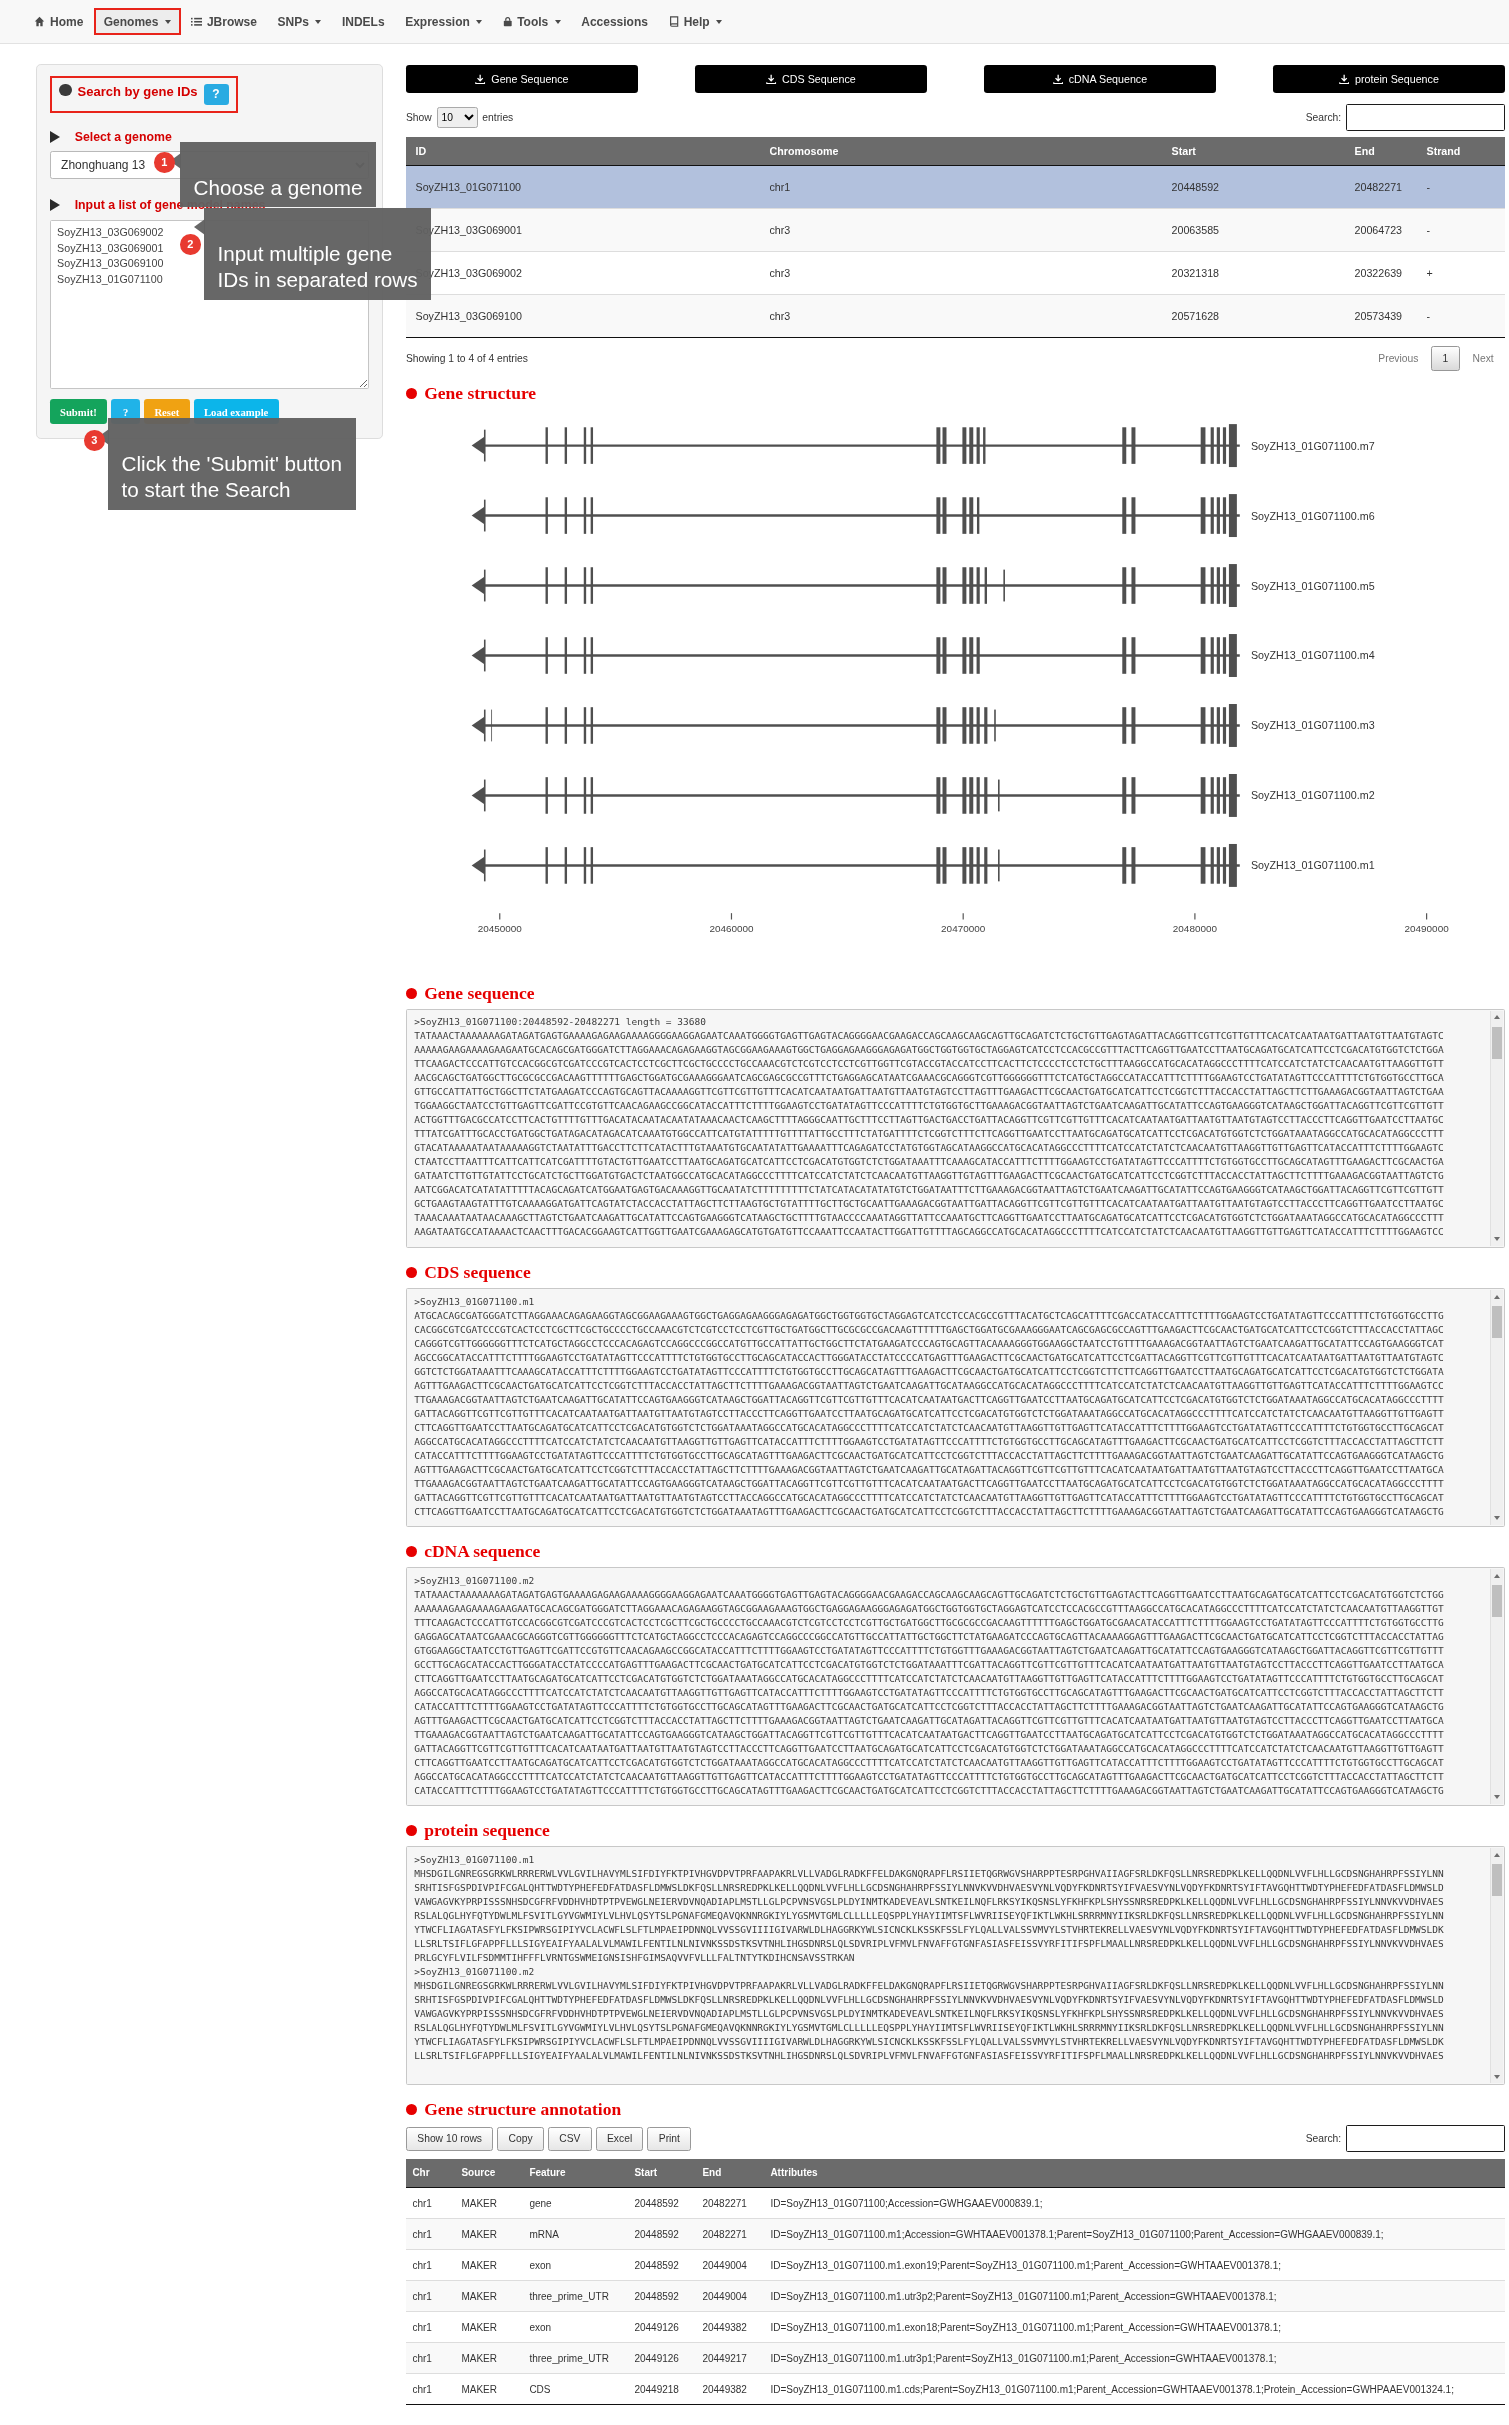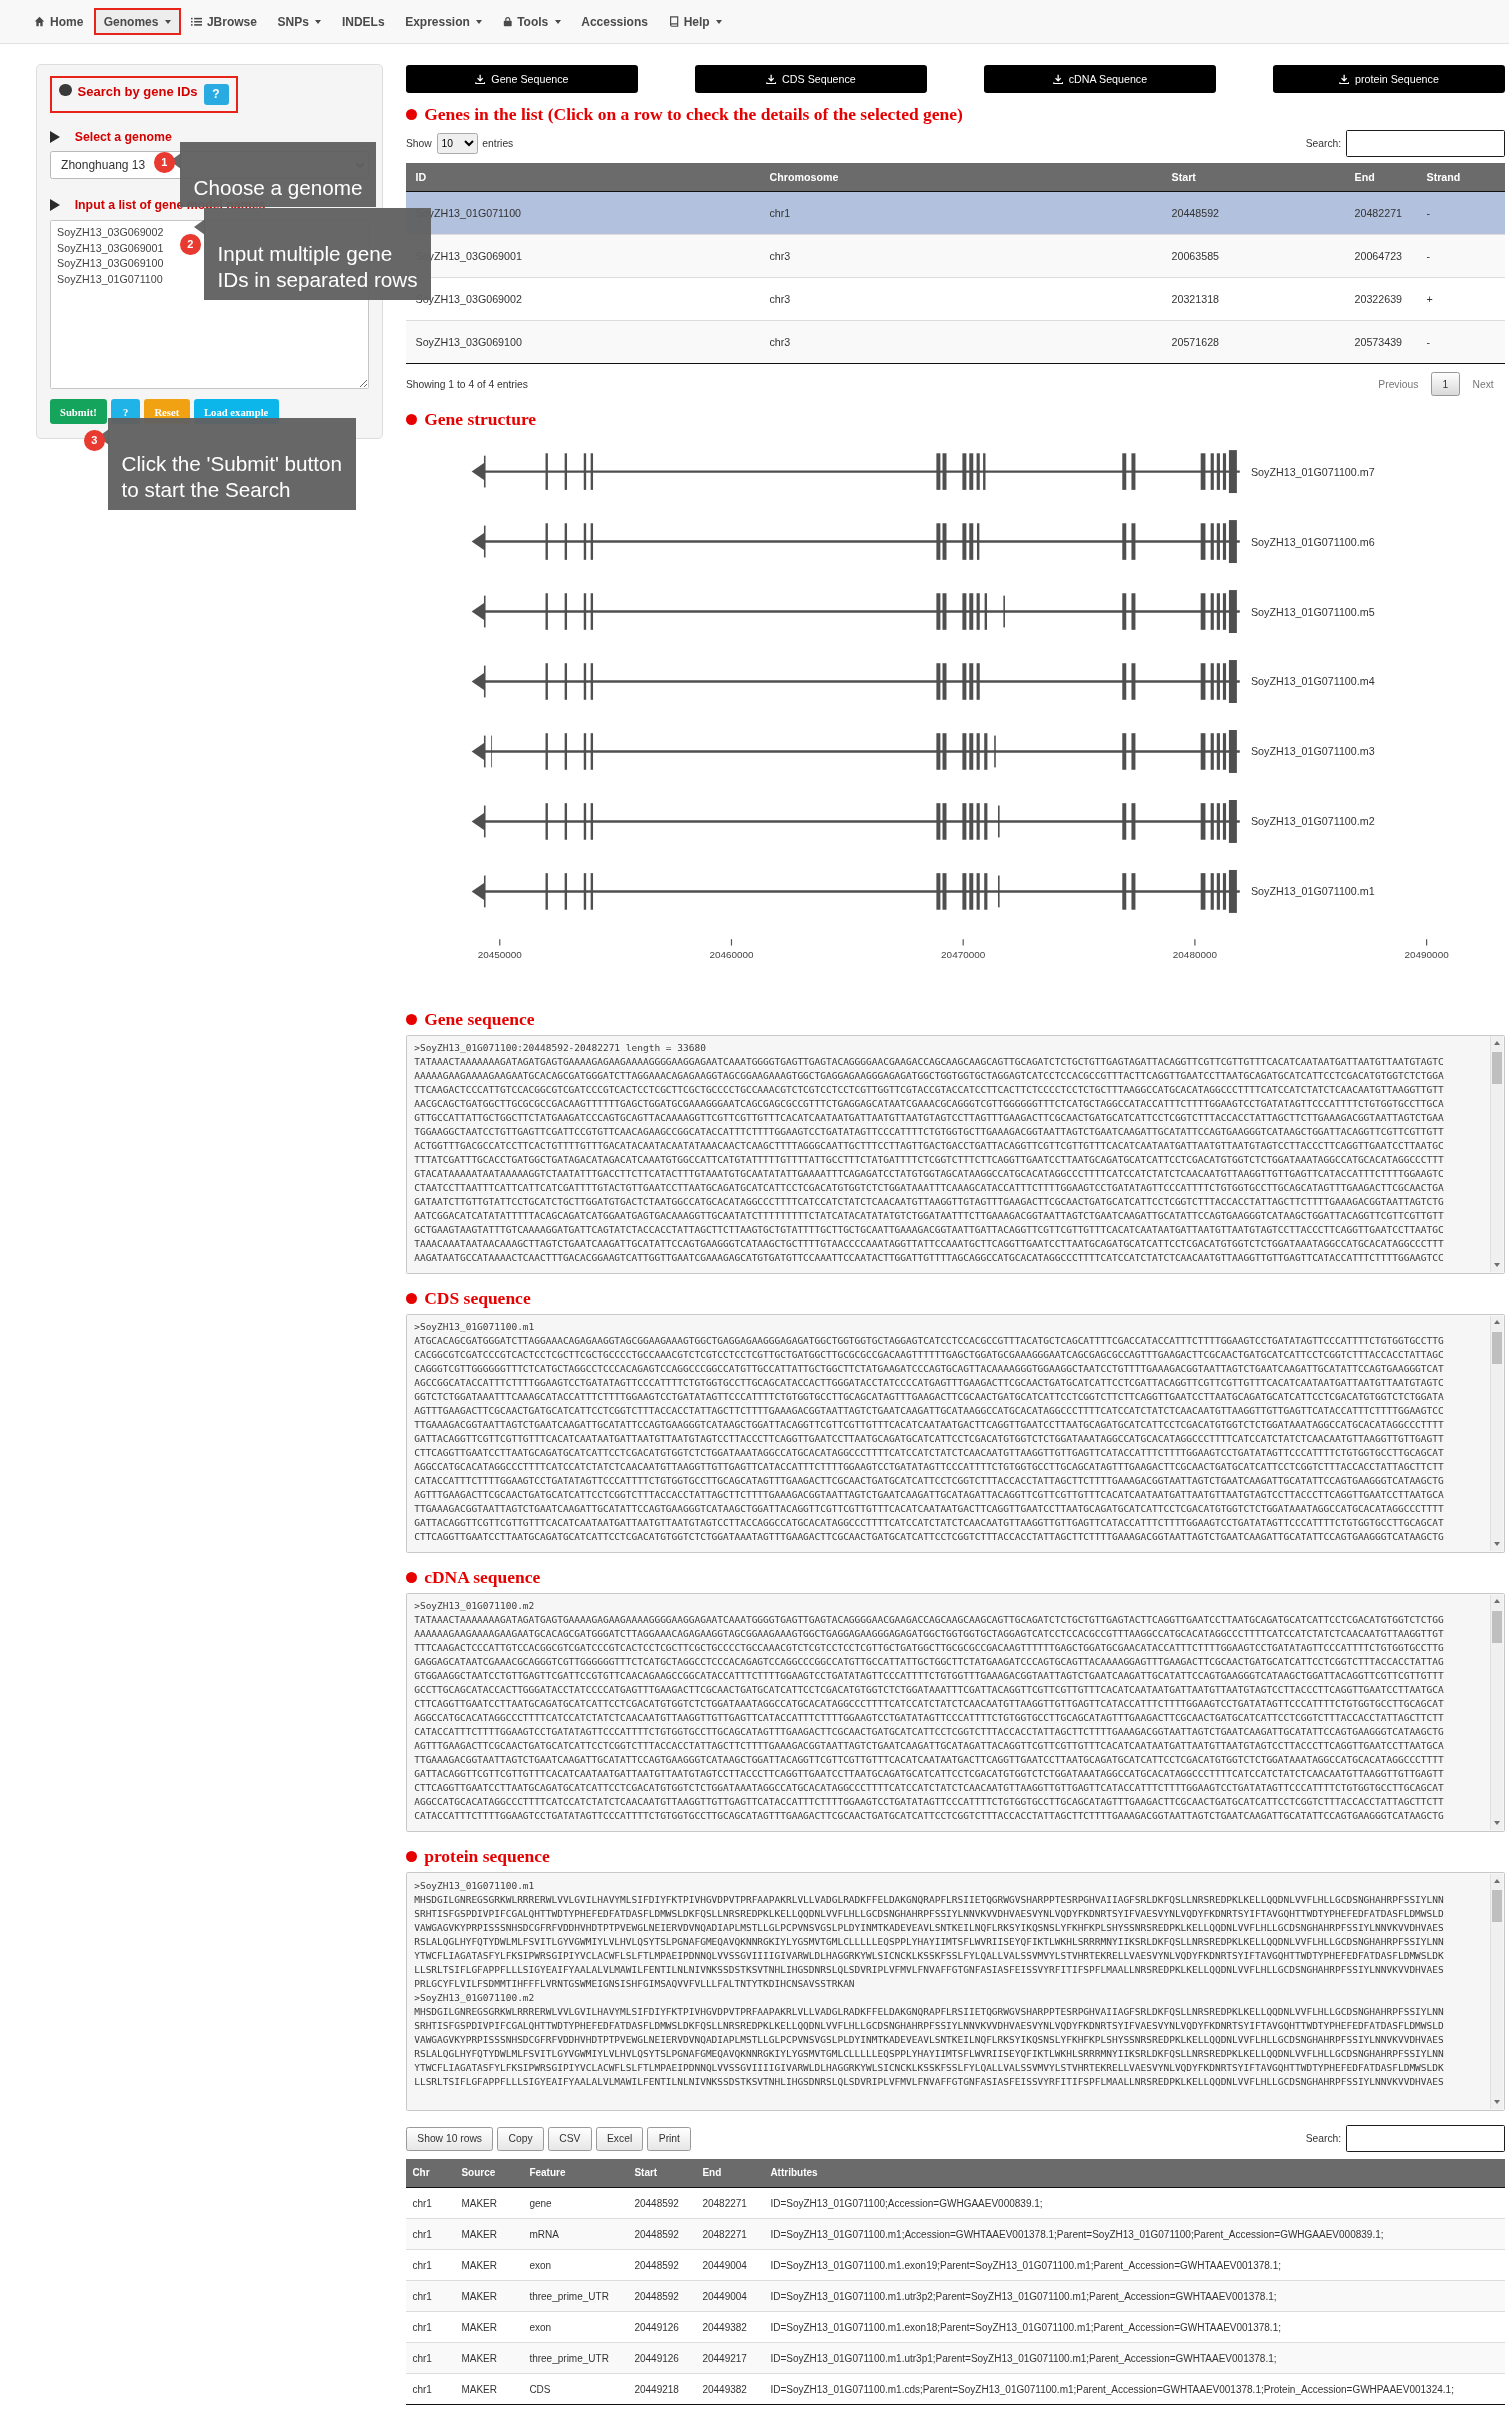--- a/index.html
+++ b/index.html
@@ -243,24 +243,20 @@
         <span style="display: inline-flex;">
           <svg width="10.3" height="10.3" viewBox="0 0 13 13">
             <path d="M6.5 1v7M3.2 5.2l3.3 3.3 3.3-3.3" stroke="#fff" stroke-width="1.6" fill="none"></path>
             <path d="M1 10.5v1.5h11v-1.5" stroke="#fff" stroke-width="1.4" fill="none"></path>
           </svg>
         </span>
         <span>protein Sequence</span>
       </button>
     </div>
 
-  <div class="sec-h">
-    <span class="dot-red"></span>
-    <span>Genes in the list (Click on a row to check the details of the selected gene)</span>
-  </div>
 
   <div class="dt-controls">
     <div class="dt-left">
       <span>Show</span>
       <select class="len-select">
         <option>10</option>
       </select>
       <span>entries</span>
     </div>
     <div class="search-wrap">
@@ -583,20 +579,24 @@
 PRLGCYFLVILFSDMMTIHFFFLVRNTGSWMEIGNSISHFGIMSAQVVFVLLLFALTNTYTKDIHCNSAVSSTRKAN
 &gt;SoyZH13_01G071100.m2
 MHSDGILGNREGSGRKWLRRRERWLVVLGVILHAVYMLSIFDIYFKTPIVHGVDPVTPRFAAPAKRLVLLVADGLRADKFFELDAKGNQRAPFLRSIIETQGRWGVSHARPPTESRPGHVAIIAGFSRLDKFQSLLNRSREDPKLKELLQQDNLVVFLHLLGCDSNGHAHRPFSSIYLNN
 SRHTISFGSPDIVPIFCGALQHTTWDTYPHEFEDFATDASFLDMWSLDKFQSLLNRSREDPKLKELLQQDNLVVFLHLLGCDSNGHAHRPFSSIYLNNVKVVDHVAESVYNLVQDYFKDNRTSYIFVAESVYNLVQDYFKDNRTSYIFTAVGQHTTWDTYPHEFEDFATDASFLDMWSLD
 VAWGAGVKYPRPISSSNHSDCGFRFVDDHVHDTPTPVEWGLNEIERVDVNQADIAPLMSTLLGLPCPVNSVGSLPLDYINMTKADEVEAVLSNTKEILNQFLRKSYIKQSNSLYFKHFKPLSHYSSNRSREDPKLKELLQQDNLVVFLHLLGCDSNGHAHRPFSSIYLNNVKVVDHVAES
 RSLALQGLHYFQTYDWLMLFSVITLGYVGWMIYLVLHVLQSYTSLPGNAFGMEQAVQKNNRGKIYLYGSMVTGMLCLLLLLEQSPPLYHAYIIMTSFLWVRIISEYQFIKTLWKHLSRRRMNYIIKSRLDKFQSLLNRSREDPKLKELLQQDNLVVFLHLLGCDSNGHAHRPFSSIYLNN
 YTWCFLIAGATASFYLFKSIPWRSGIPIYVCLACWFLSLFTLMPAEIPDNNQLVVSSGVIIIIGIVARWLDLHAGGRKYWLSICNCKLKSSKFSSLFYLQALLVALSSVMVYLSTVHRTEKRELLVAESVYNLVQDYFKDNRTSYIFTAVGQHTTWDTYPHEFEDFATDASFLDMWSLDK
 LLSRLTSIFLGFAPPFLLLSIGYEAIFYAALALVLMAWILFENTILNLNIVNKSSDSTKSVTNHLIHGSDNRSLQLSDVRIPLVFMVLFNVAFFGTGNFASIASFEISSVYRFITIFSPFLMAALLNRSREDPKLKELLQQDNLVVFLHLLGCDSNGHAHRPFSSIYLNNVKVVDHVAES<div class="sbar"><span class="up"></span><span class="thumb"></span><span class="dn"></span></div></div>
     </div>
 
+  <div class="sec-h">
+    <span class="dot-red"></span>
+    <span>Gene structure annotation</span>
+  </div>
 
   <div class="dt-controls">
     <div class="dtb-row" id="anno-buttons">
         <button class="dtb">Show 10 rows</button>
         <button class="dtb">Copy</button>
         <button class="dtb">CSV</button>
         <button class="dtb">Excel</button>
         <button class="dtb">Print</button>
       </div>
     <div class="search-wrap">

